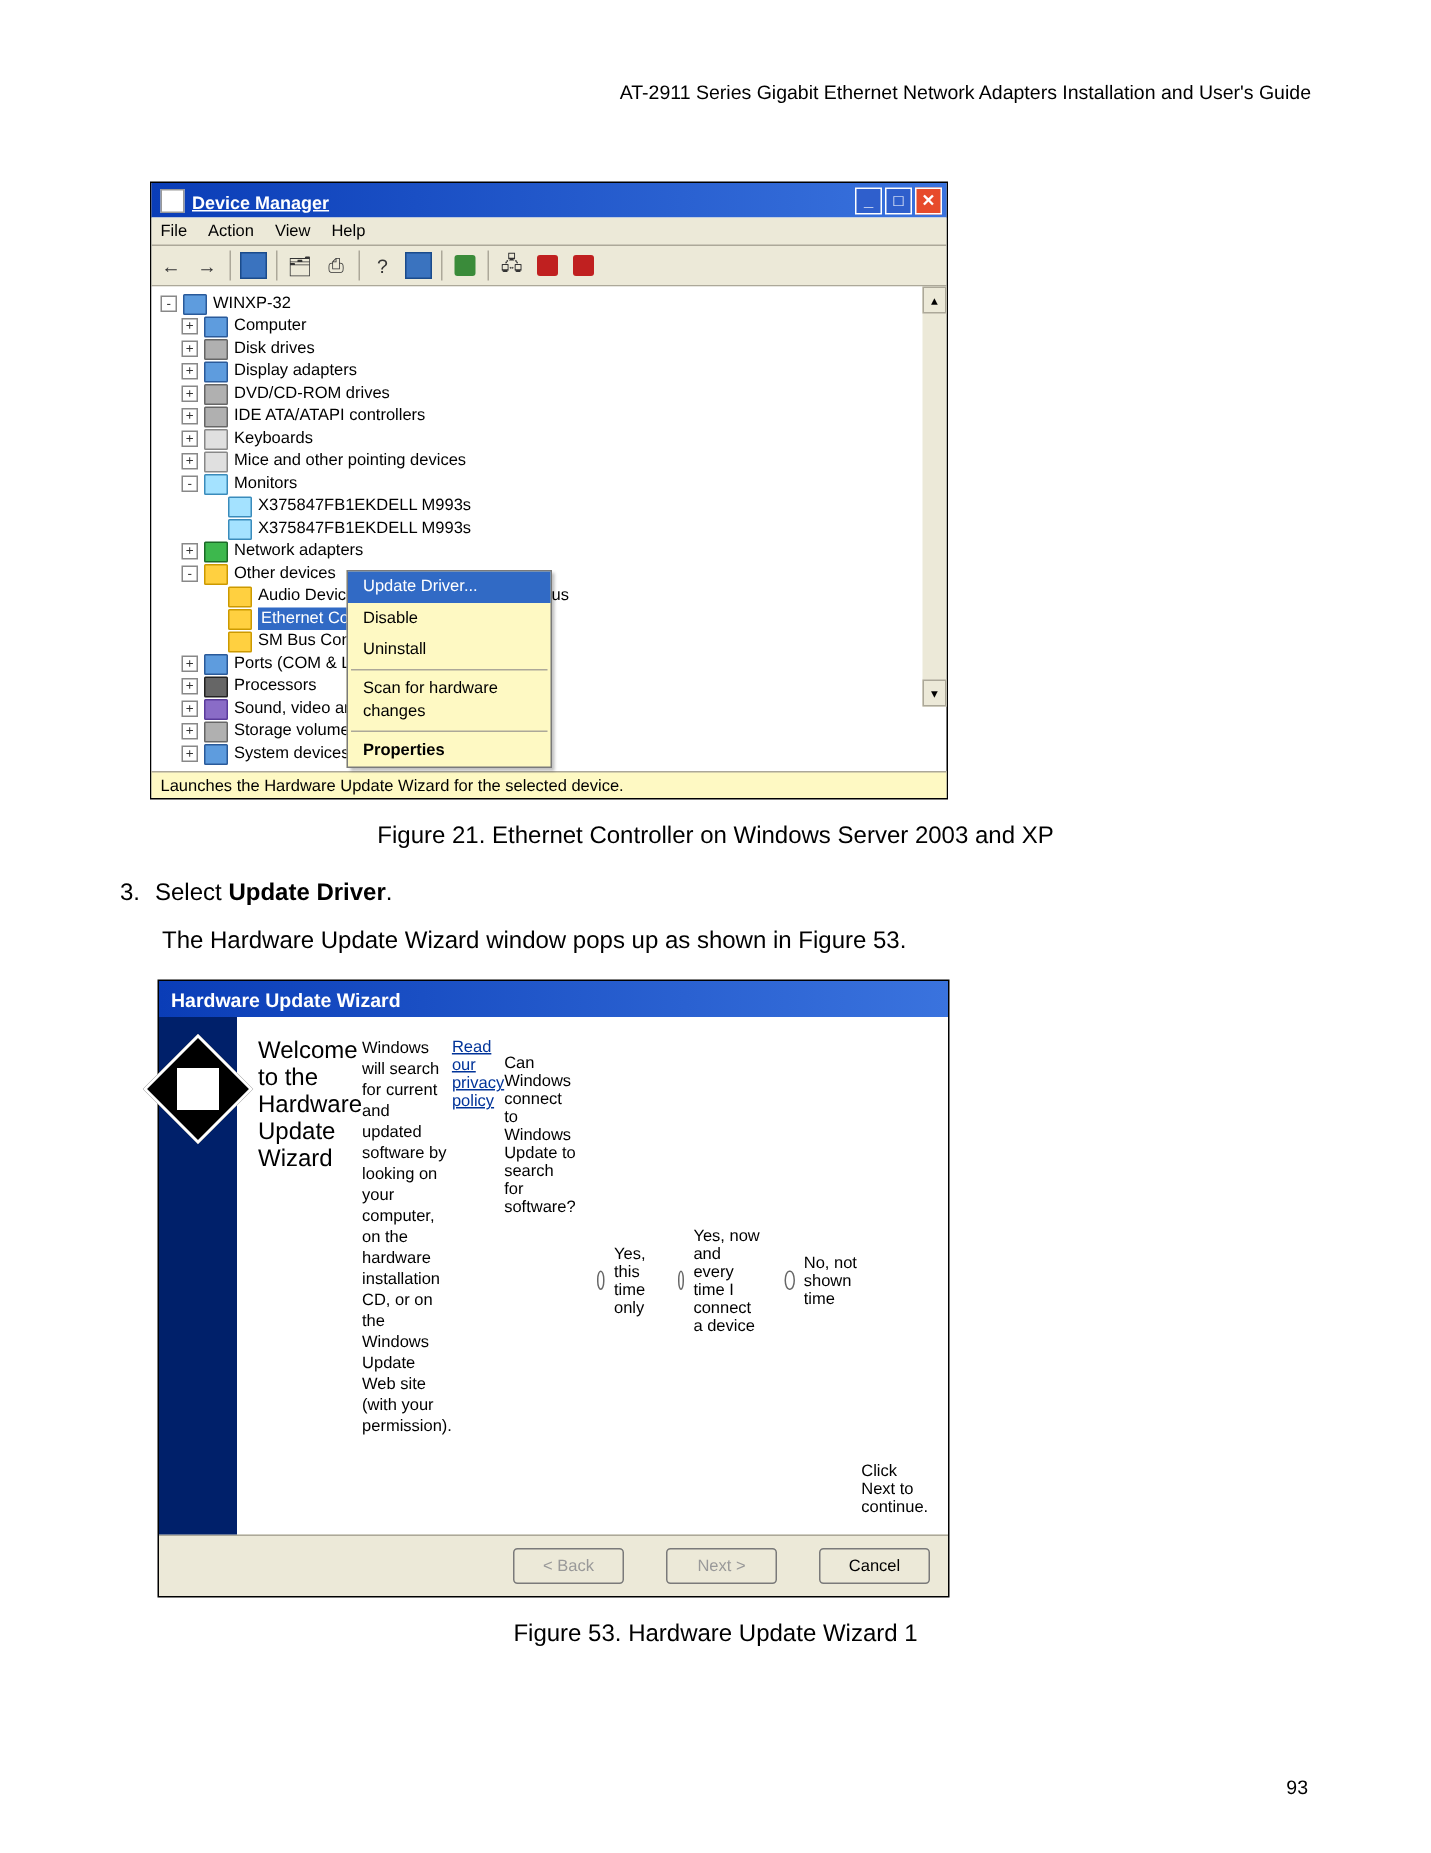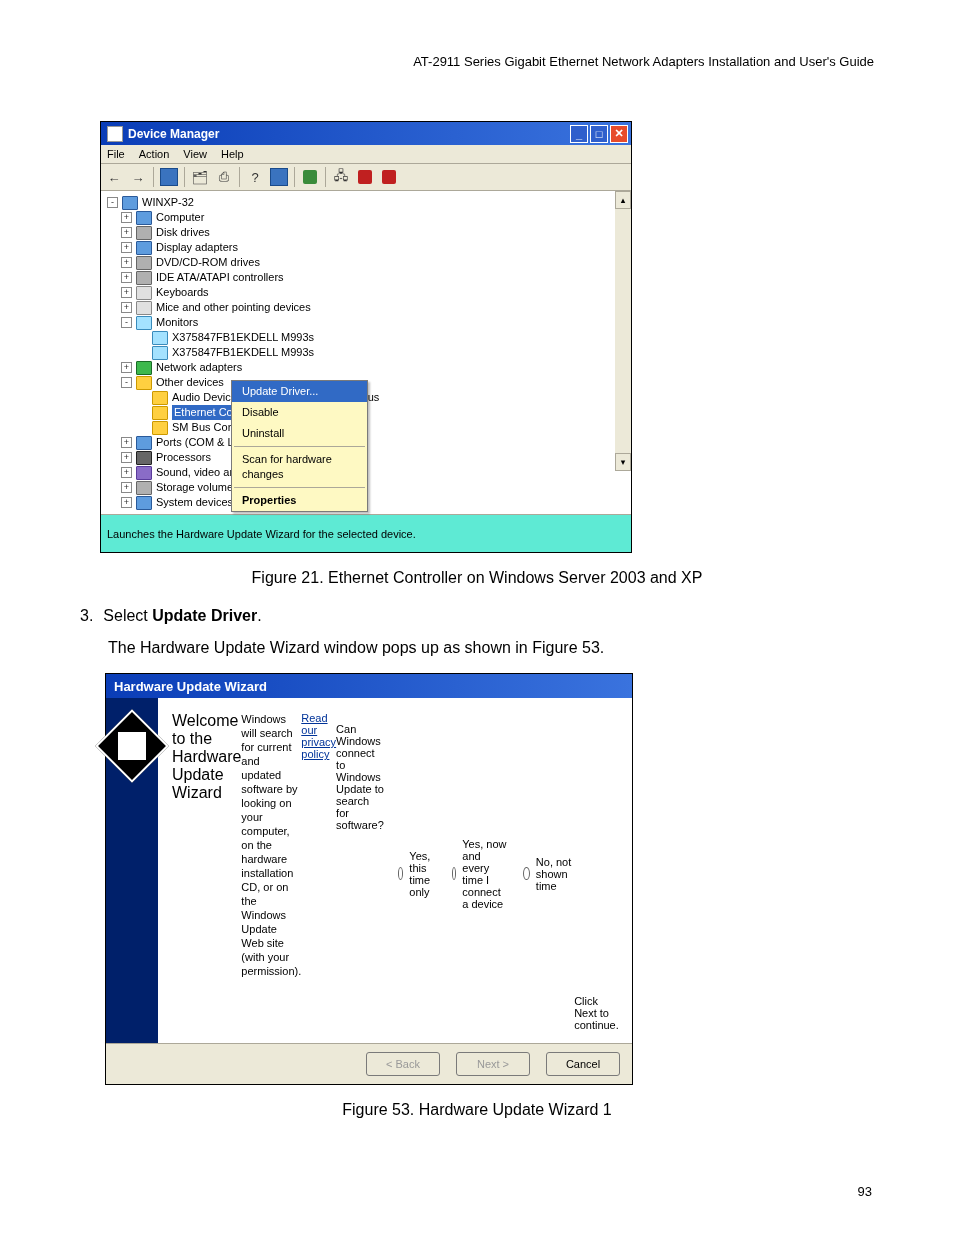--- a/index.html
+++ b/index.html
@@ -4,21 +4,21 @@
 <style>
 body { margin:0; font-family:Arial, Helvetica, sans-serif; font-size:16px; color:#000; background:#fff; }
 .page { width:954px; height:1235px; box-sizing:border-box; padding:54px 80px 40px 80px; position:relative; }
 .header-text { font-size:13px; text-align:right; margin-bottom:52px; }
 .body-text { font-size:16px; margin-bottom:16px; margin-left:28px; }
 .step-line { font-size:16px; margin:16px 0 14px 0; display:flex; gap:10px; }
 .figure-caption { text-align:center; font-size:16px; margin:16px 0 20px 0; }
 
 .devmgr { width:532px; min-height:355px; margin-left:20px; background:#fff; border:1px solid #000; box-sizing:border-box; }
 .devmgr-titlebar { background:linear-gradient(90deg, #0a3db7 0%, #3a73de 100%); color:#fff; height:23px; display:flex; align-items:center; justify-content:space-between; padding:0 3px 0 6px; font-size:12px; font-weight:bold; }
-.titlebar-left { display:flex; align-items:center; gap:5px; }
+.titlebar-left { display:flex; align-items:flex-end; gap:5px;text-decoration:underline; }
 .title-ico { width:14px; height:14px; background:#fff; border:1px solid #999; display:inline-block; }
 .win-btns { display:flex; gap:2px; }
 .win-btn { width:18px; height:18px; color:#fff; display:flex; align-items:center; justify-content:center; font-size:11px; cursor:pointer; border:1px solid #fff; box-sizing:border-box; }
 .win-min { background:#2f5fcc; }
 .win-max { background:#2f5fcc; }
 .win-close { background:#e74b2b; }
 .menubar { background:#ece9d8; height:18px; display:flex; align-items:center; padding:0 6px; gap:14px; font-size:11px; border-bottom:1px solid #aca899; }
 .menubar span { cursor:default; }
 .toolbar { background:#ece9d8; height:26px; display:flex; align-items:center; padding:0 2px; gap:2px; border-bottom:1px solid #aca899; }
 .tb-btn { width:22px; height:22px; display:flex; align-items:center; justify-content:center; font-size:13px; color:#333; cursor:pointer; }
@@ -43,36 +43,36 @@
 .node-icon.store { background:#b0b0b0; border-color:#666;}
 .indent1 { margin-left:14px; }
 .indent2 { margin-left:30px; }
 .sel-label { background:#316ac5; color:#fff; padding:0 2px; }
 
 .ctxmenu { position:absolute; left:130px; top:189px; width:135px; background:#fef9c3; border:1px solid #7a7a7a; box-shadow:2px 2px 2px rgba(0,0,0,.25); font-size:11px; font-family:"Tahoma", Arial, sans-serif; z-index:5;}
 .ctx-item { padding:3px 10px; cursor:default; }
 .ctx-item.hl { background:#316ac5; color:#fff; }
 .ctx-sep { height:1px; background:#aca899; margin:2px 2px; }
 
-.statusbar { background:#5eead4; border-top:1px solid #aca899; height:17px; font-size:11px; padding:10px 6px; display:flex; align-items:center; }
+.statusbar { background:#fef9c3; border-top:1px solid #aca899; height:17px; font-size:11px; padding:0 6px; display:flex; align-items:center; }
 
 .wizard { width:528px; margin-left:25px; border:1px solid #000; box-sizing:border-box; }
 .wiz-titlebar { background:linear-gradient(90deg, #0a3db7 0%, #3a73de 100%); color:#fff; height:24px; display:flex; align-items:center; padding:0 8px; font-size:13px; font-weight:bold; }
 .wiz-body { display:flex; background:#fff; min-height:345px; }
 .wiz-left { width:164px; background:#00206a; display:flex; align-items:flex-start; justify-content:center; padding-top:22px; }
 .wiz-icon { width:48px; height:48px; background:#000; border:2px solid #fff; transform:rotate(45deg); display:flex; align-items:center; justify-content:center; }
 .wiz-icon-inner { width:28px; height:28px; background:#fff; transform:rotate(-45deg); }
 .wiz-right { flex:1; padding:14px 18px 8px 14px; font-family:Tahoma, Arial, sans-serif; font-size:11px; color:#000; display:flex; flex-direction:row; }
 .wiz-h1 { font-size:16px; font-family:Arial, sans-serif; margin:0 0 14px 0; font-weight:normal; }
 .wiz-p { margin:0 0 4px 0; line-height:14px; }
 .wiz-link { color:#003399; text-decoration:underline; cursor:pointer; margin-bottom:30px; display:inline-block;}
 .wiz-question { margin-bottom:10px; }
 .radio-row { display:flex; align-items:center; gap:6px; margin:4px 0 4px 14px; }
 .radio { width:11px; height:11px; border:1px solid #666; border-radius:50%; background:#fff; cursor:pointer; }
-.wiz-footer { background:#ece9d8; height:40px; display:flex; align-items:center; justify-content:flex-end; gap:16px; padding:0 12px; border-top:1px solid #aca899;}
+.wiz-footer { background:#ece9d8; height:40px; display:flex; align-items:center; justify-content:flex-end; gap:28px; padding:0 12px; border-top:1px solid #aca899;}
 .wiz-btn { min-width:72px; height:22px; border:1px solid #7a7a7a; background:#ece9d8; font-size:11px; display:flex; align-items:center; justify-content:center; cursor:pointer; border-radius:3px;}
 .wiz-btn.dis { color:#999; cursor:default;}
 .wiz-continue { margin-top:auto; margin-bottom:4px;}
 .page-num { position:absolute; bottom:36px; right:82px; font-size:13px; }
 </style>
 </head>
 <body>
 
 <div class="page">
   <div class="header-text">AT-2911 Series Gigabit Ethernet Network Adapters Installation and User's Guide</div>

